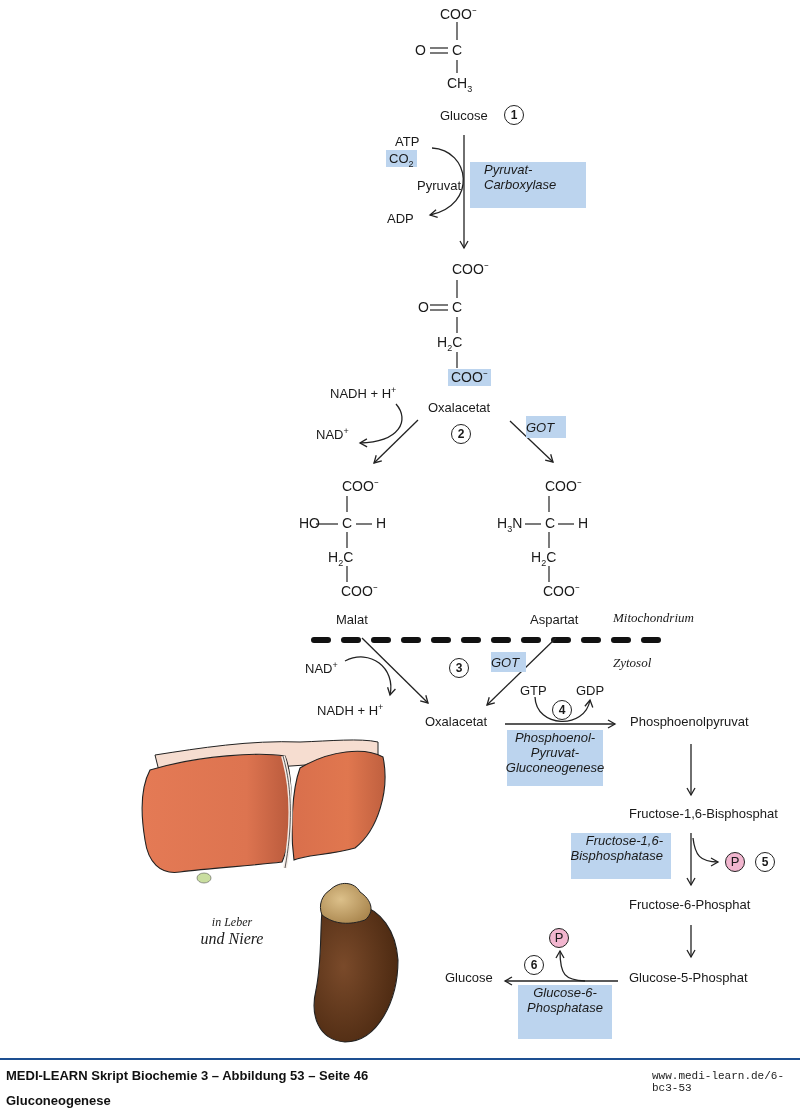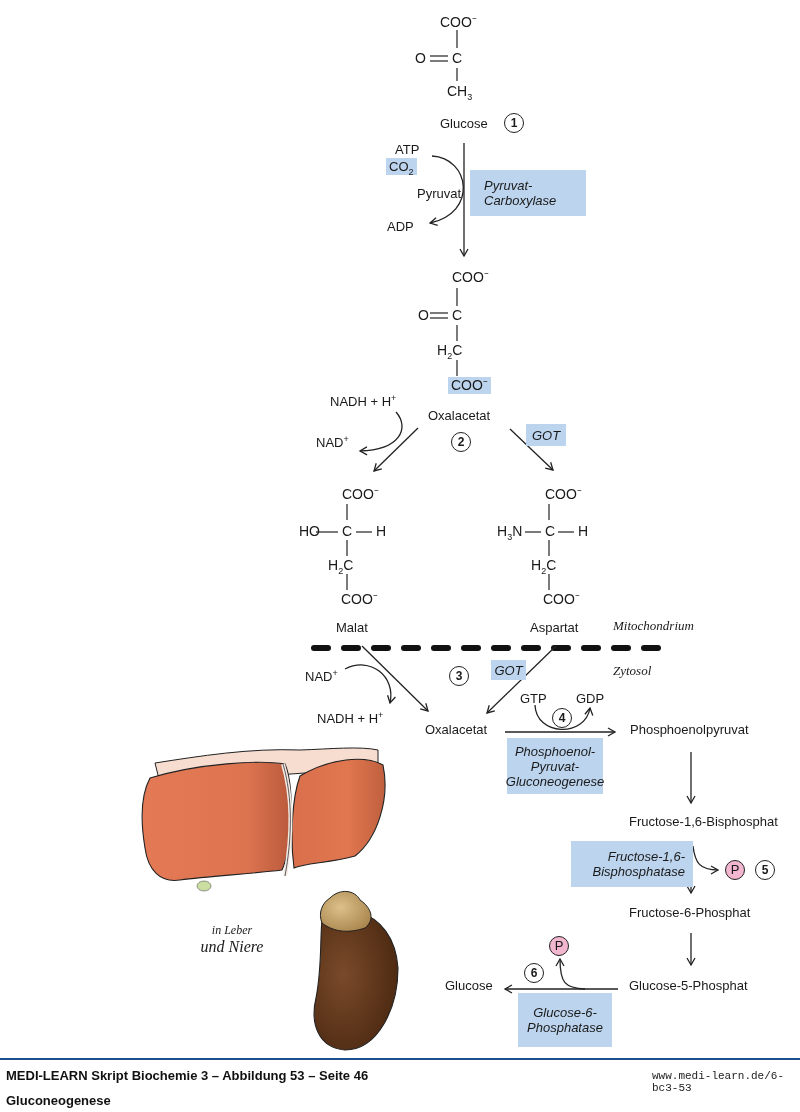--- a/index.html
+++ b/index.html
@@ -1,23 +1,23 @@
 <!DOCTYPE html>
 <html><head>
 <meta charset="utf-8">
 <style>
   html, body { margin:0; padding:0; background:#ffffff; }
   body { width:800px; height:1112px; position:relative; overflow:hidden;
          font-family:"Liberation Sans", sans-serif; color:#1a1a1a; }
-  #diagram { position:absolute; left:0; top:8px; width:800px; height:1060px; }
+  #diagram { position:absolute; left:0; top:0; width:800px; height:1060px; }
   .t { position:absolute; font-size:13px; line-height:15px; white-space:nowrap; }
   .chem { font-family:"Liberation Sans", sans-serif; font-size:14px; }
   .it { font-style:italic;font-family:Liberation Serif, serif; }
   .enzyme { position:absolute; background:#bcd4ee; font-style:italic; font-size:13px; line-height:15px;
-            display:flex; align-items:center; justify-content:center; text-align:center; }
+            display:flex; align-items:center; justify-content:flex-start; text-align:center; }
   .numc { position:absolute; width:18px; height:18px; border:1.6px solid #222; border-radius:50%;
           font-size:12px; font-weight:bold; text-align:center; line-height:18px; background:#fff; }
   .pcirc { position:absolute; width:18px; height:18px; border:1.6px solid #222; border-radius:50%;
            background:#f2b6cf; font-size:13px; text-align:center; line-height:18px; }
   .hl { background:#bcd4ee; padding:1px 3px; }
   sub, sup { font-size:9px; line-height:0; }
   #footer-line { position:absolute; left:0; top:1058px; width:800px; height:2px; background:#1d4f91; }
   .foot { position:absolute; font-weight:bold; font-size:13px; color:#111; }
   .footurl { position:absolute; font-size:11px; color:#222;font-family:Liberation Mono, monospace; }
 </style>
@@ -181,21 +181,21 @@
   <div class="t" style="left:576px;top:683px">GDP</div>
   <div class="numc" style="left:552px;top:700px">4</div>
   <div class="t" style="left:630px;top:714px">Phosphoenolpyruvat</div>
   <div class="enzyme" style="left:507px;top:730px;width:96px;height:56px;flex-direction:column">
     <span>Phosphoenol-</span>
     <span>Pyruvat-</span>
     <span>Gluconeogenese</span>
   </div>
 
   <div class="t" style="left:629px;top:806px">Fructose-1,6-Bisphosphat</div>
-  <div class="enzyme" style="left:571px;top:833px;width:122px;height:46px;flex-direction:column;align-items:flex-end;padding-right:8px;box-sizing:border-box">
+  <div class="enzyme" style="left:571px;top:833px;width:100px;height:46px;flex-direction:column;align-items:flex-end;padding-right:8px;box-sizing:border-box">
     <span>Fructose-1,6-</span>
     <span>Bisphosphatase</span>
   </div>
   <div class="pcirc" style="left:725px;top:852px">P</div>
   <div class="numc" style="left:755px;top:852px">5</div>
   <div class="t" style="left:629px;top:897px">Fructose-6-Phosphat</div>
   <div class="t" style="left:629px;top:970px">Glucose-5-Phosphat</div>
   <div class="t" style="left:445px;top:970px">Glucose</div>
   <div class="numc" style="left:524px;top:955px">6</div>
   <div class="pcirc" style="left:549px;top:928px">P</div>

